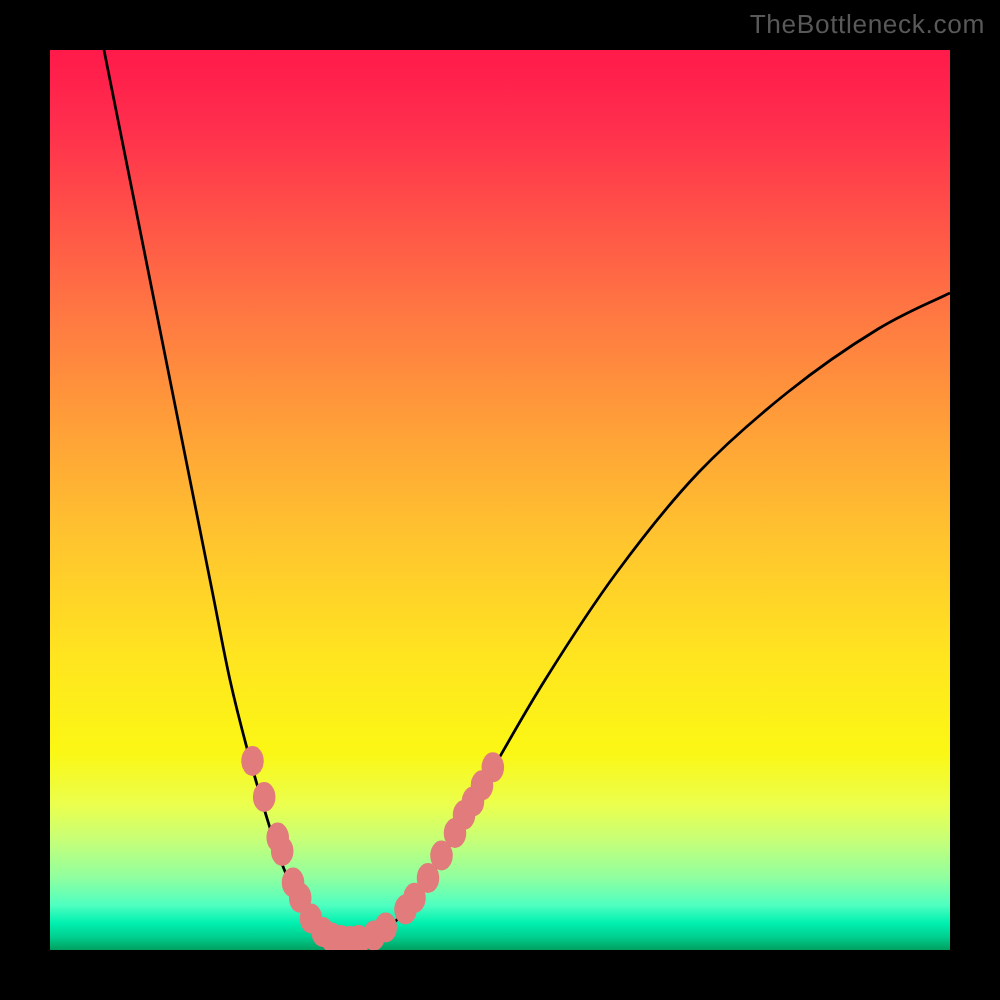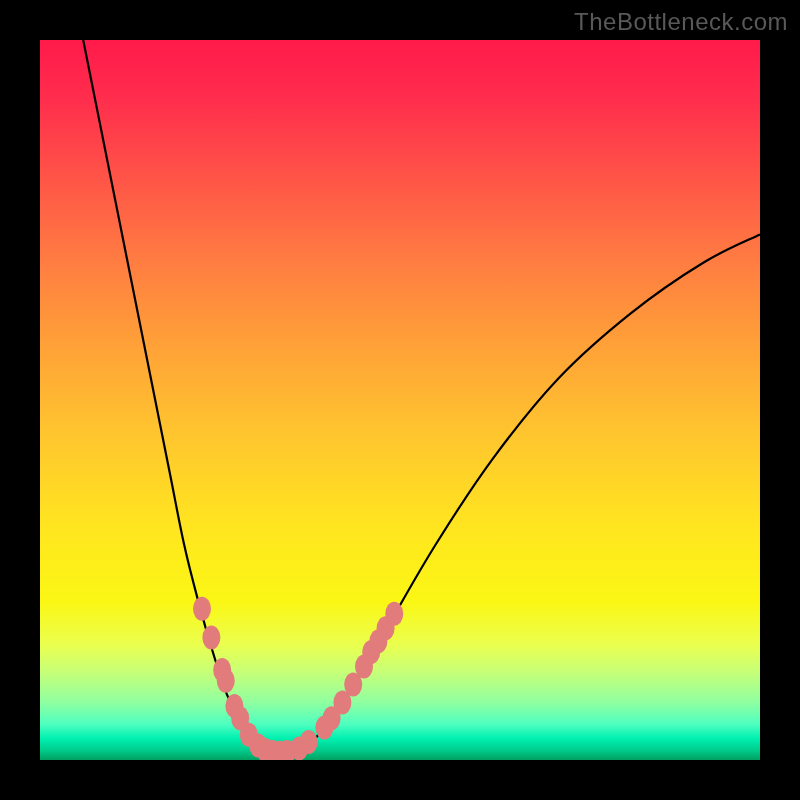--- a/index.html
+++ b/index.html
@@ -38,21 +38,21 @@
       #00f0b0 97%,
       #00d090 98.5%,
       #00a060 100%
     );
   }
   .attribution {
     position: absolute;
     top: 8px;
     right: 12px;
     font-family: Arial, Helvetica, sans-serif;
-    font-size: 24px;
+    font-size: 21px;
     color: #595959;
     letter-spacing: 0.5px;
   }
   svg.curve {
     position: absolute;
     left: 0;
     top: 0;
     width: 720px;
     height: 720px;
   }

